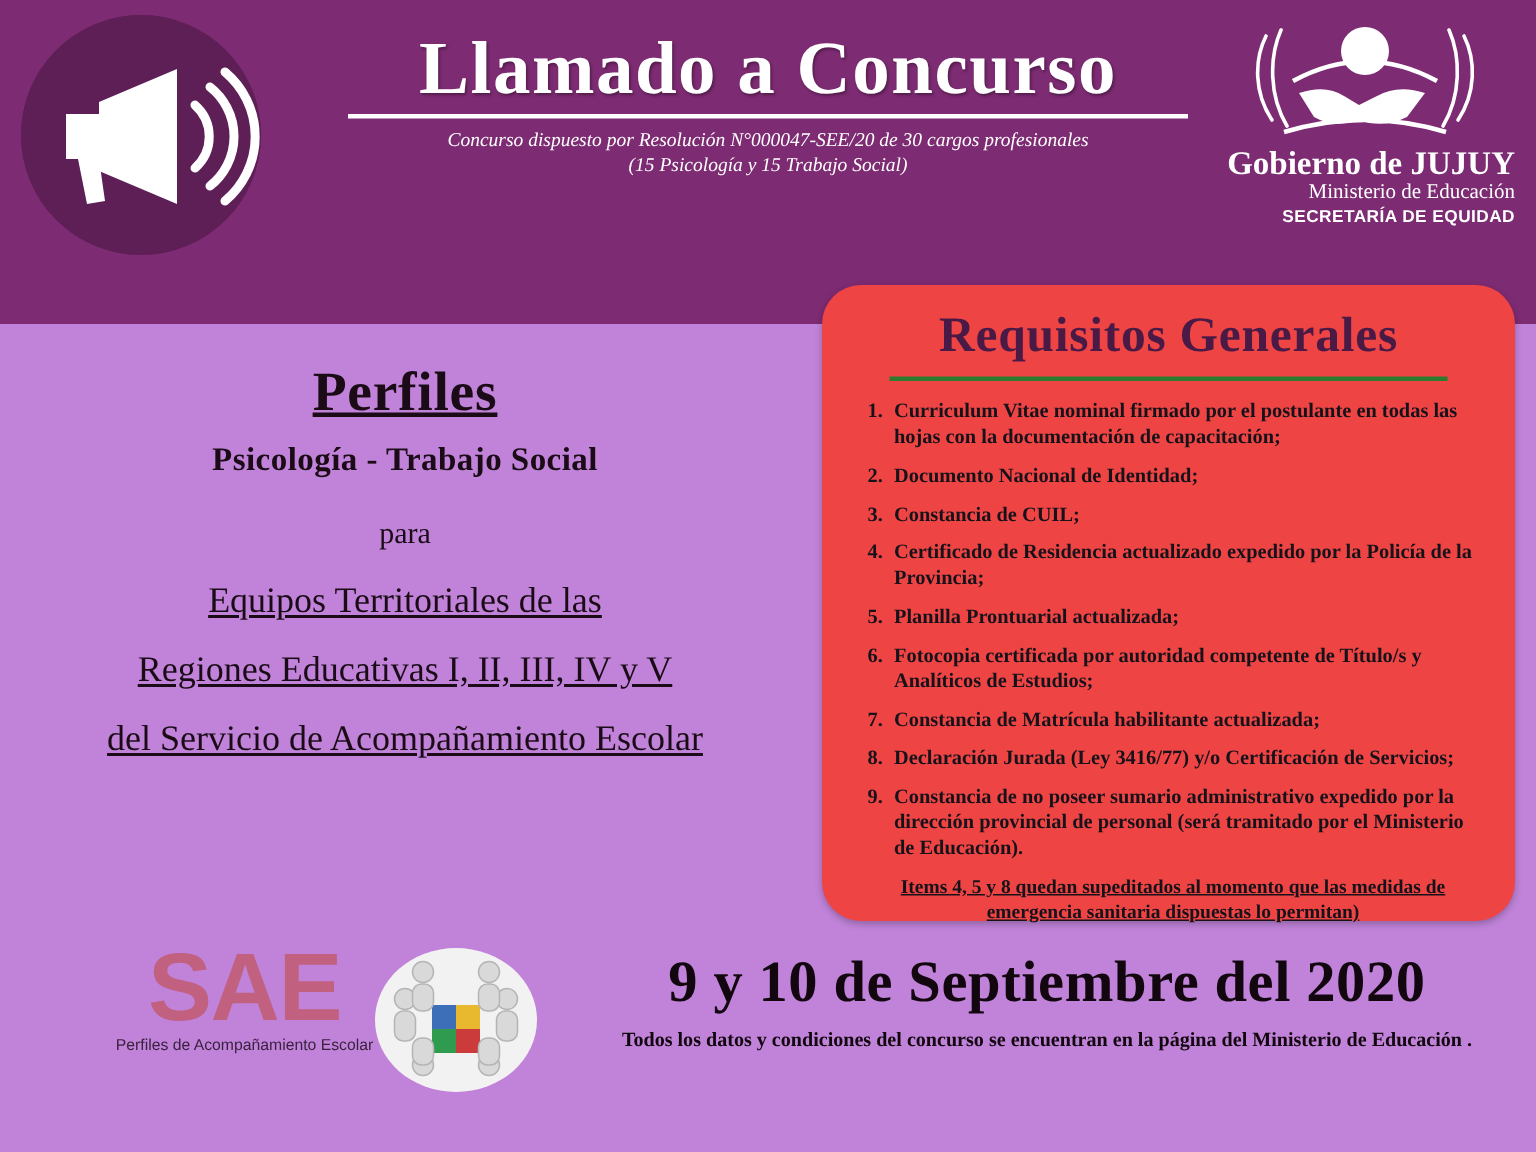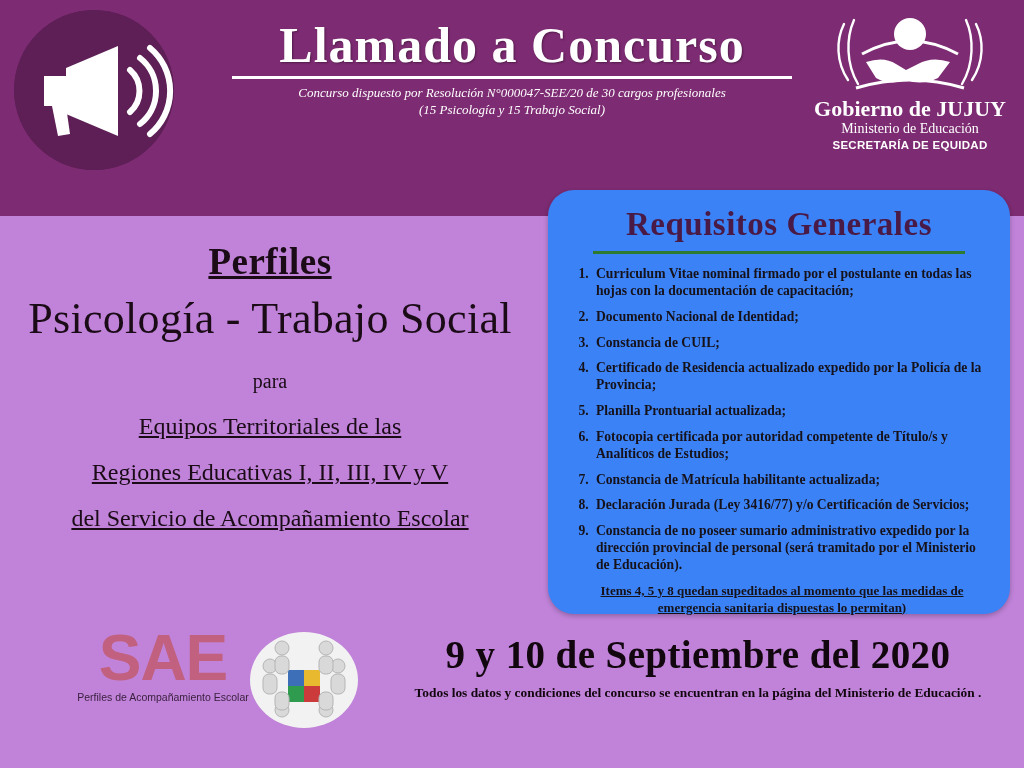--- a/index.html
+++ b/index.html
@@ -63,21 +63,21 @@
     font-size: 13px;
     line-height: 1.3;
     margin: 0;
     font-style: italic;
   }
 
   .gov-logo {
     position: absolute;
     right: 14px; top: 10px;
     width: 200px;
-    text-align: center;
+    text-align: right;
     color: #ffffff;
   }
   .gov-emblem { display:block; margin: 0 auto; }
   .gov-name {
     font-size: 22px;
     font-weight: bold;
     line-height: 1;
     margin-top: 2px;
   }
   .gov-ministry {
@@ -102,43 +102,43 @@
     color: #1a0b16;
   }
   .perfiles-title {
     font-size: 37px;
     font-weight: bold;
     text-decoration: underline;
     margin: 0 0 10px 0;
     letter-spacing: 0.5px;
   }
   .perfiles-sub {
-    font-size: 44px;
-    font-weight: normal;
+    font-size: 22px;
+    font-weight: bold;
     margin: 0 0 26px 0;
     letter-spacing: 0.3px;
   }
   .para-word {
     font-size: 20px;
     margin: 0 0 18px 0;
   }
   .equipos-line {
     font-size: 24px;
     text-decoration: underline;
     margin: 0 0 16px 0;
     line-height: 1.25;
   }
 
   
   .req-panel {
     position: absolute;
     left: 548px; top: 190px;
     width: 462px;
     height: 424px;
-    background: #3b82f6;
+    background: #ef4444;
     border-radius: 26px;
     box-shadow: 0 2px 5px rgba(0,0,0,0.25);
   }
   .req-title {
     text-align: center;
     color: #4a1a46;
     font-size: 33px;
     font-weight: bold;
     margin: 16px 0 0 0;
     letter-spacing: 0.5px;

